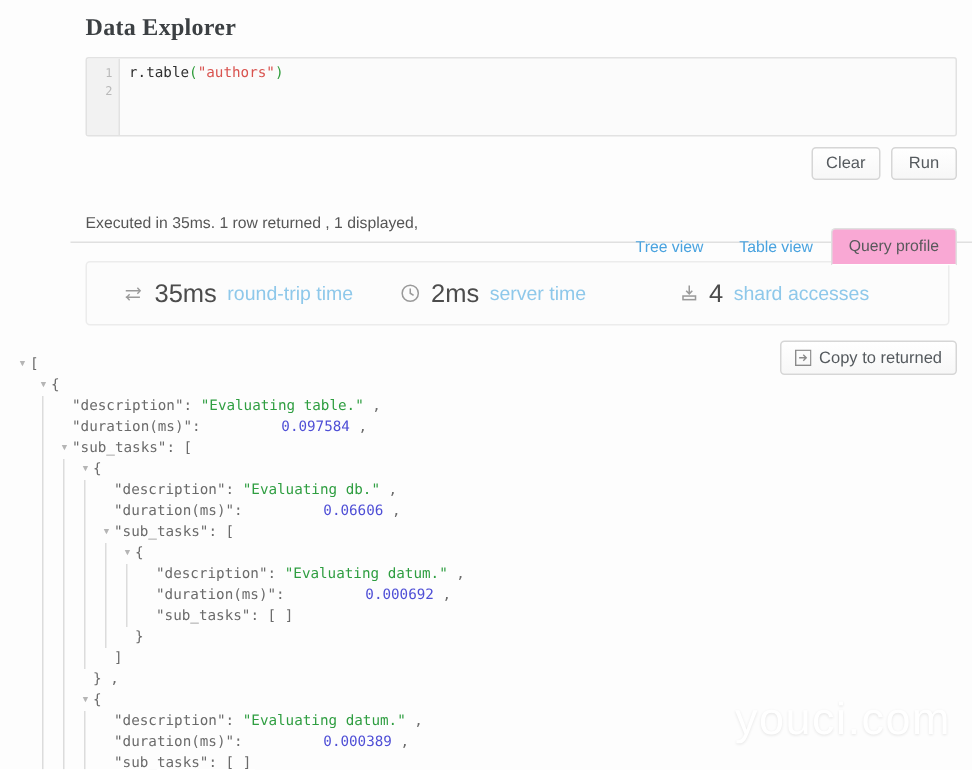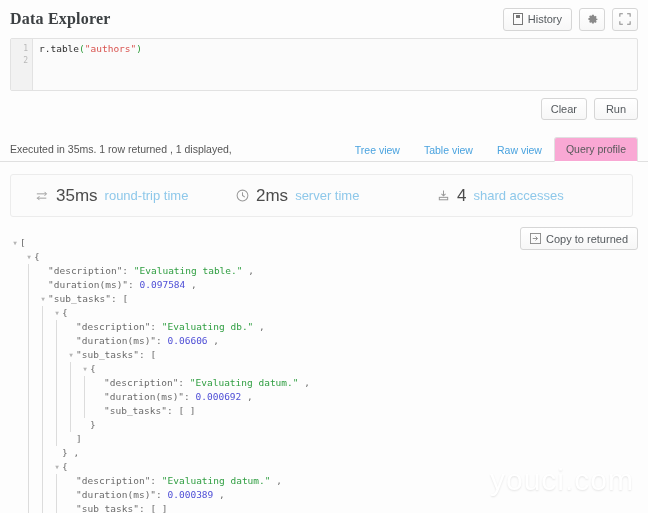--- a/index.html
+++ b/index.html
@@ -8,20 +8,21 @@
     width: 648px; height: 513px;
     overflow: hidden;
     background: #ffffff;
     font-family: "Liberation Sans", sans-serif;
   }
   #app {
     position: relative;
     width: 648px; height: 513px;
     background: #fdfdfd;
     overflow: hidden;
+    padding-left: 47px;
   }
 
   
   .header {
     position: relative;
     height: 38px;
     padding: 0 10px;
     display: flex;
     align-items: center;
     background: #fdfdfd;
@@ -123,21 +124,21 @@
     gap: 0;
   }
   .tab {
     font-size: 10.5px;
     color: #4aa3df;
     padding: 5px 11px 6px 11px;
     cursor: pointer;
     border: 1px solid transparent;
     border-bottom: none;
     position: relative;
-    top: 1px;
+    top: 16px;
   }
   .tab.active {
     color: #58595b;
     background: #f9a8d4;
     border: 1px solid #e0e0e0;
     border-bottom: 1px solid #ffffff;
     border-radius: 3px 3px 0 0;
   }
 
   
@@ -215,21 +216,21 @@
     display: inline-block;
     width: 10px;
     text-align: center;
     color: #b5b5b5;
     font-size: 6px;
     cursor: pointer;
     line-height: 14px;
   }
   .k { color: #6b6b6b; }
   .s { color: #2f9e41; }
-  .n { color: #4f4fd6; }
+  .n { color: #4f4fd6; margin-left: 48px; }
   .p { color: #6b6b6b; }
 
   
   .watermark {
     position: absolute;
     right: 14px;
     bottom: 16px;
     font-size: 30px;
     font-family: "Liberation Sans", sans-serif;
     color: #ffffff;
@@ -239,73 +240,40 @@
     user-select: none;
   }
 </style>
 </head>
 <body>
 
 <div id="app">
 
   <div class="header">
     <div class="page-title">Data Explorer</div>
-    <div class="header-actions">
-
-      <div class="btn">
-        <span>
-          <svg width="10" height="12" viewBox="0 0 10 12">
-            <rect x="0.5" y="0.5" width="9" height="11" fill="none" stroke="#777" stroke-width="1"></rect>
-            <rect x="3" y="2" width="4" height="3" fill="#777"></rect>
-          </svg>
-        </span>
-        <span>History</span>
-      </div>
-
-      <div class="btn icon-only">
-        <span>
-          <svg width="13" height="13" viewBox="0 0 16 16">
-            <path fill="#8a8a8a" d="M8 5.2A2.8 2.8 0 1 0 8 10.8 2.8 2.8 0 0 0 8 5.2zm0 4.3A1.5 1.5 0 1 1 8 6.5a1.5 1.5 0 0 1 0 3z"></path>
-            <path fill="#8a8a8a" d="M14 7h-1.2a4.9 4.9 0 0 0-.5-1.2l.9-.9-1.4-1.4-.9.9A4.9 4.9 0 0 0 9.7 3.2V2H7.3v1.2a4.9 4.9 0 0 0-1.2.5l-.9-.9-1.4 1.4.9.9A4.9 4.9 0 0 0 4.2 6.3H3v2.4h1.2c.1.4.3.8.5 1.2l-.9.9 1.4 1.4.9-.9c.4.2.8.4 1.2.5V13h2.4v-1.2c.4-.1.8-.3 1.2-.5l.9.9 1.4-1.4-.9-.9c.2-.4.4-.8.5-1.2H14V7z"></path>
-          </svg>
-        </span>
-      </div>
-
-      <div class="btn icon-only">
-        <span>
-          <svg width="12" height="12" viewBox="0 0 14 14">
-            <g stroke="#8a8a8a" stroke-width="1.2" fill="none">
-              <path d="M1 4.5V1h3.5M9.5 1H13v3.5M13 9.5V13H9.5M4.5 13H1V9.5"></path>
-            </g>
-          </svg>
-        </span>
-      </div>
-
-    </div>
   </div>
 
   <div class="editor-wrap">
     <div class="gutter">
       <div>1</div>
       <div>2</div>
     </div>
     <div class="code-area"><span>r.table</span><span class="tok-paren">(</span><span class="tok-str">"authors"</span><span class="tok-paren">)</span></div>
   </div>
 
   <div class="editor-buttons">
     <div class="btn btn-wide">Clear</div>
     <div class="btn btn-wide">Run</div>
   </div>
 
   <div class="status-row">
     <div class="status-text">Executed in 35ms. 1 row returned , 1 displayed,</div>
     <div class="tabs">
       <div class="tab">Tree view</div>
       <div class="tab">Table view</div>
-      <div class="tab">Raw view</div>
       <div class="tab active">Query profile</div>
     </div>
   </div>
 
   <div class="stats-box">
 
     <div class="stat">
       <span class="stat-icon">
         <svg width="14" height="12" viewBox="0 0 16 14">
           <g stroke="#9a9a9a" stroke-width="1.1" fill="none">

